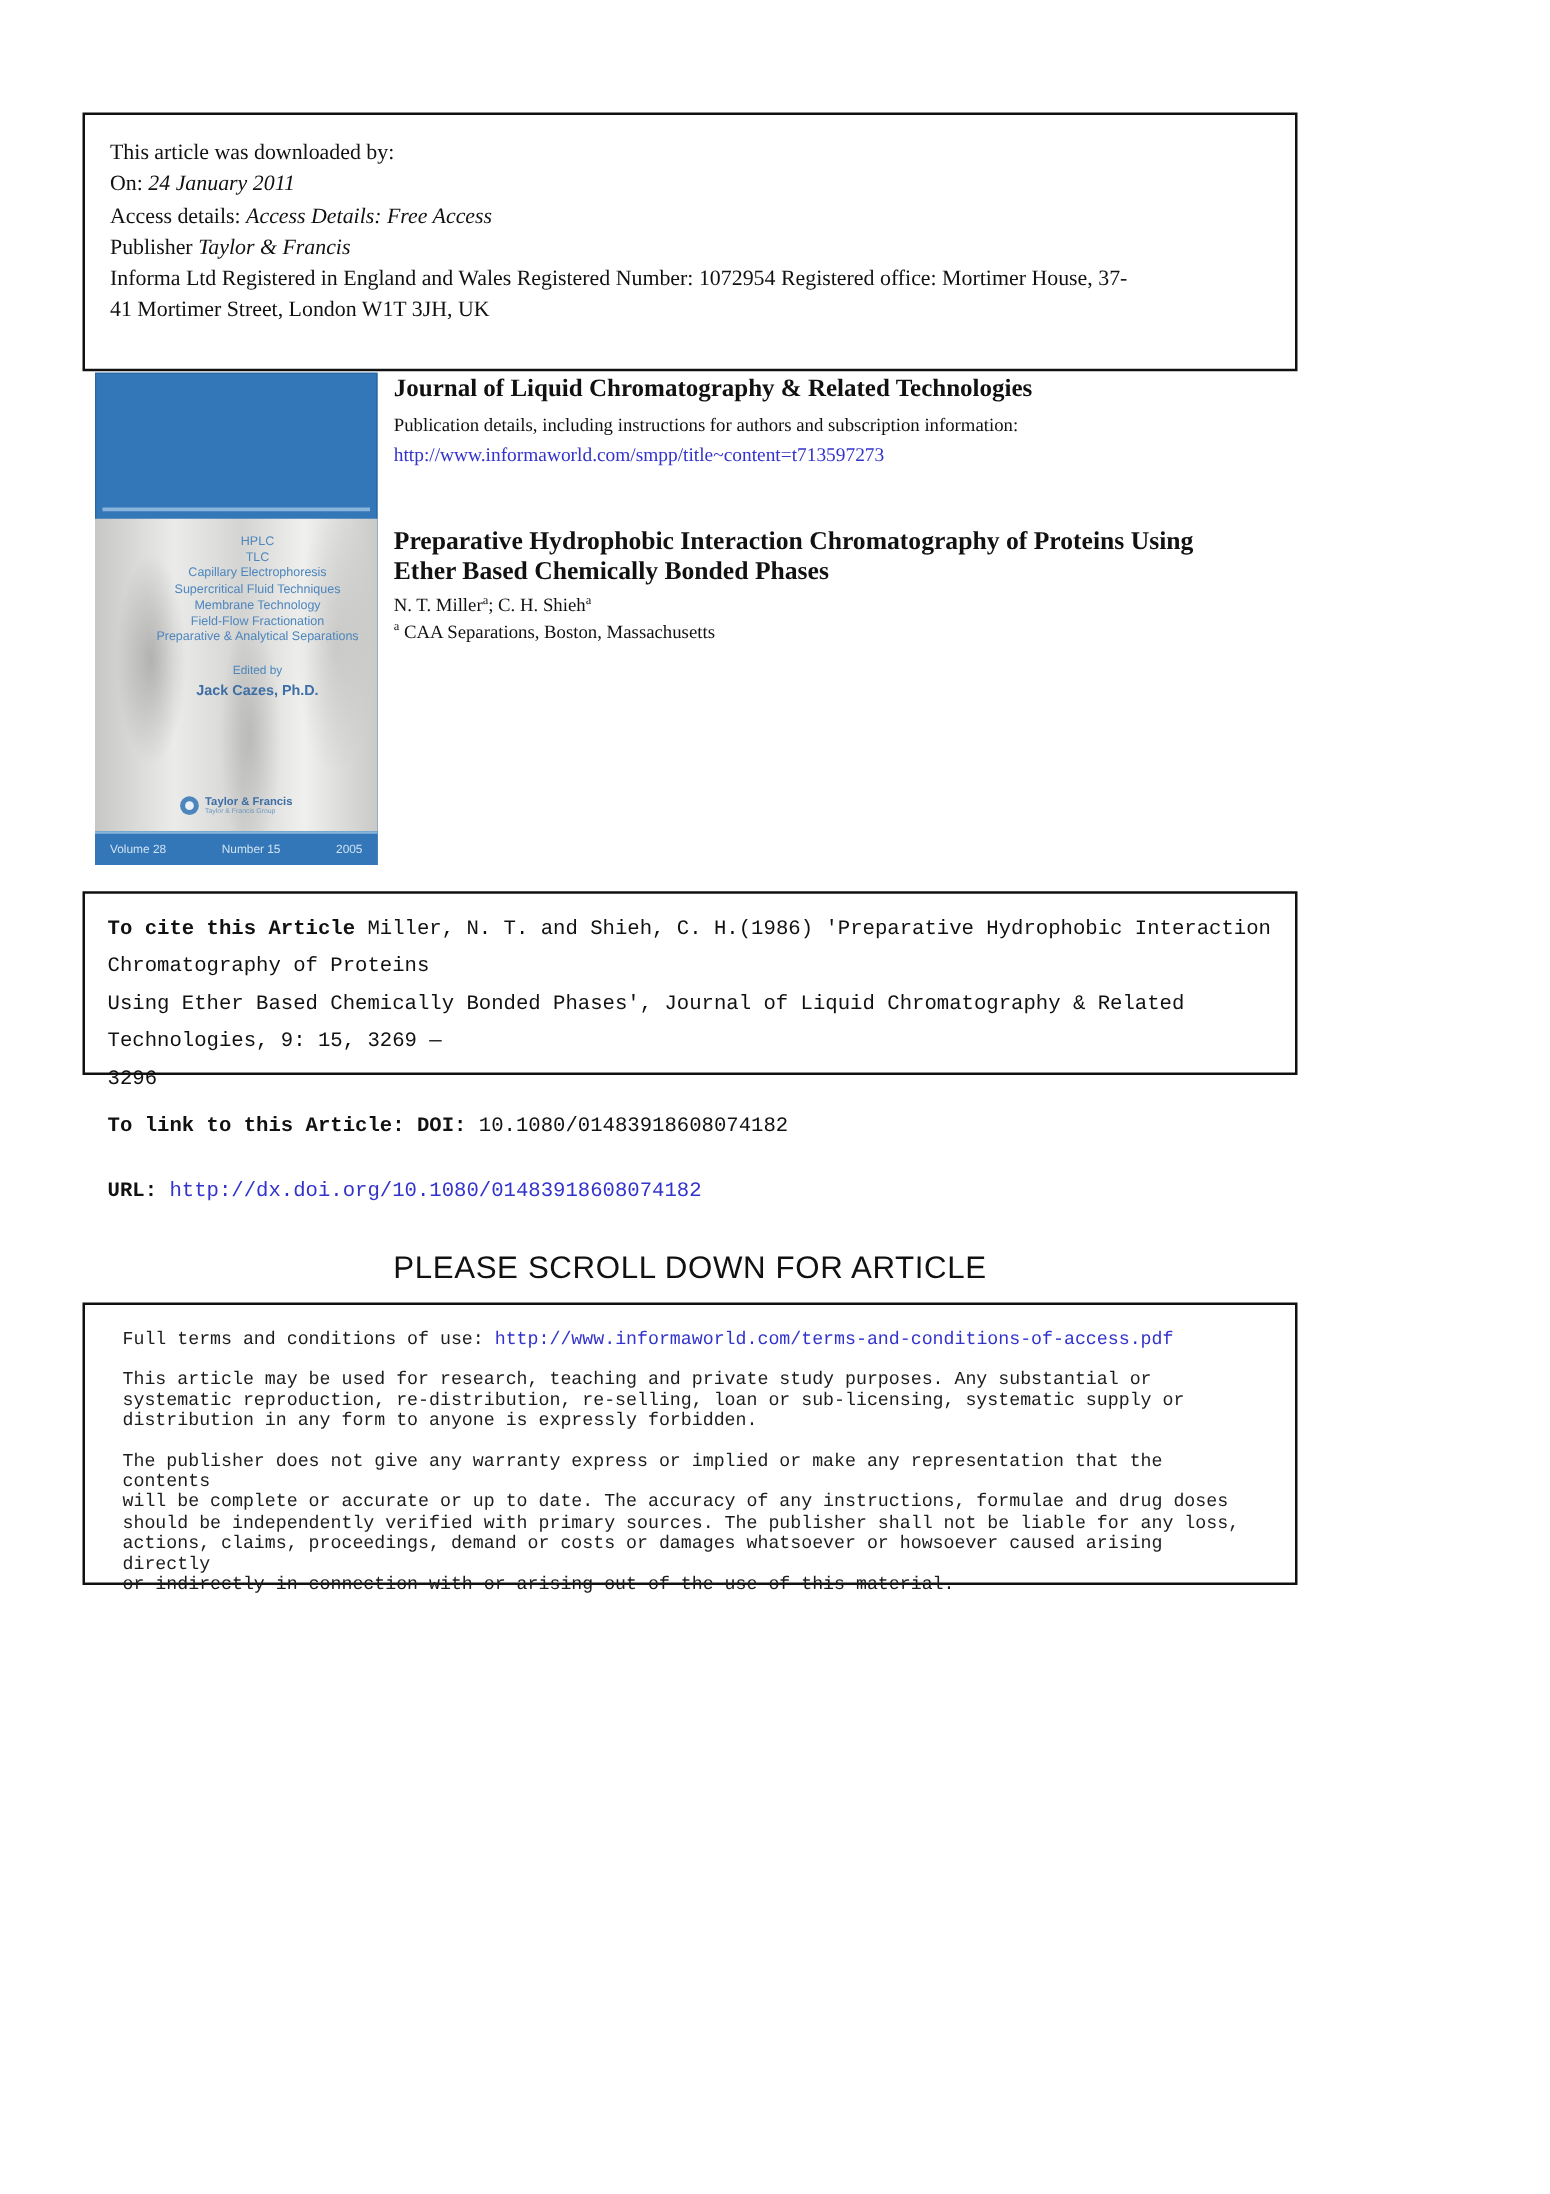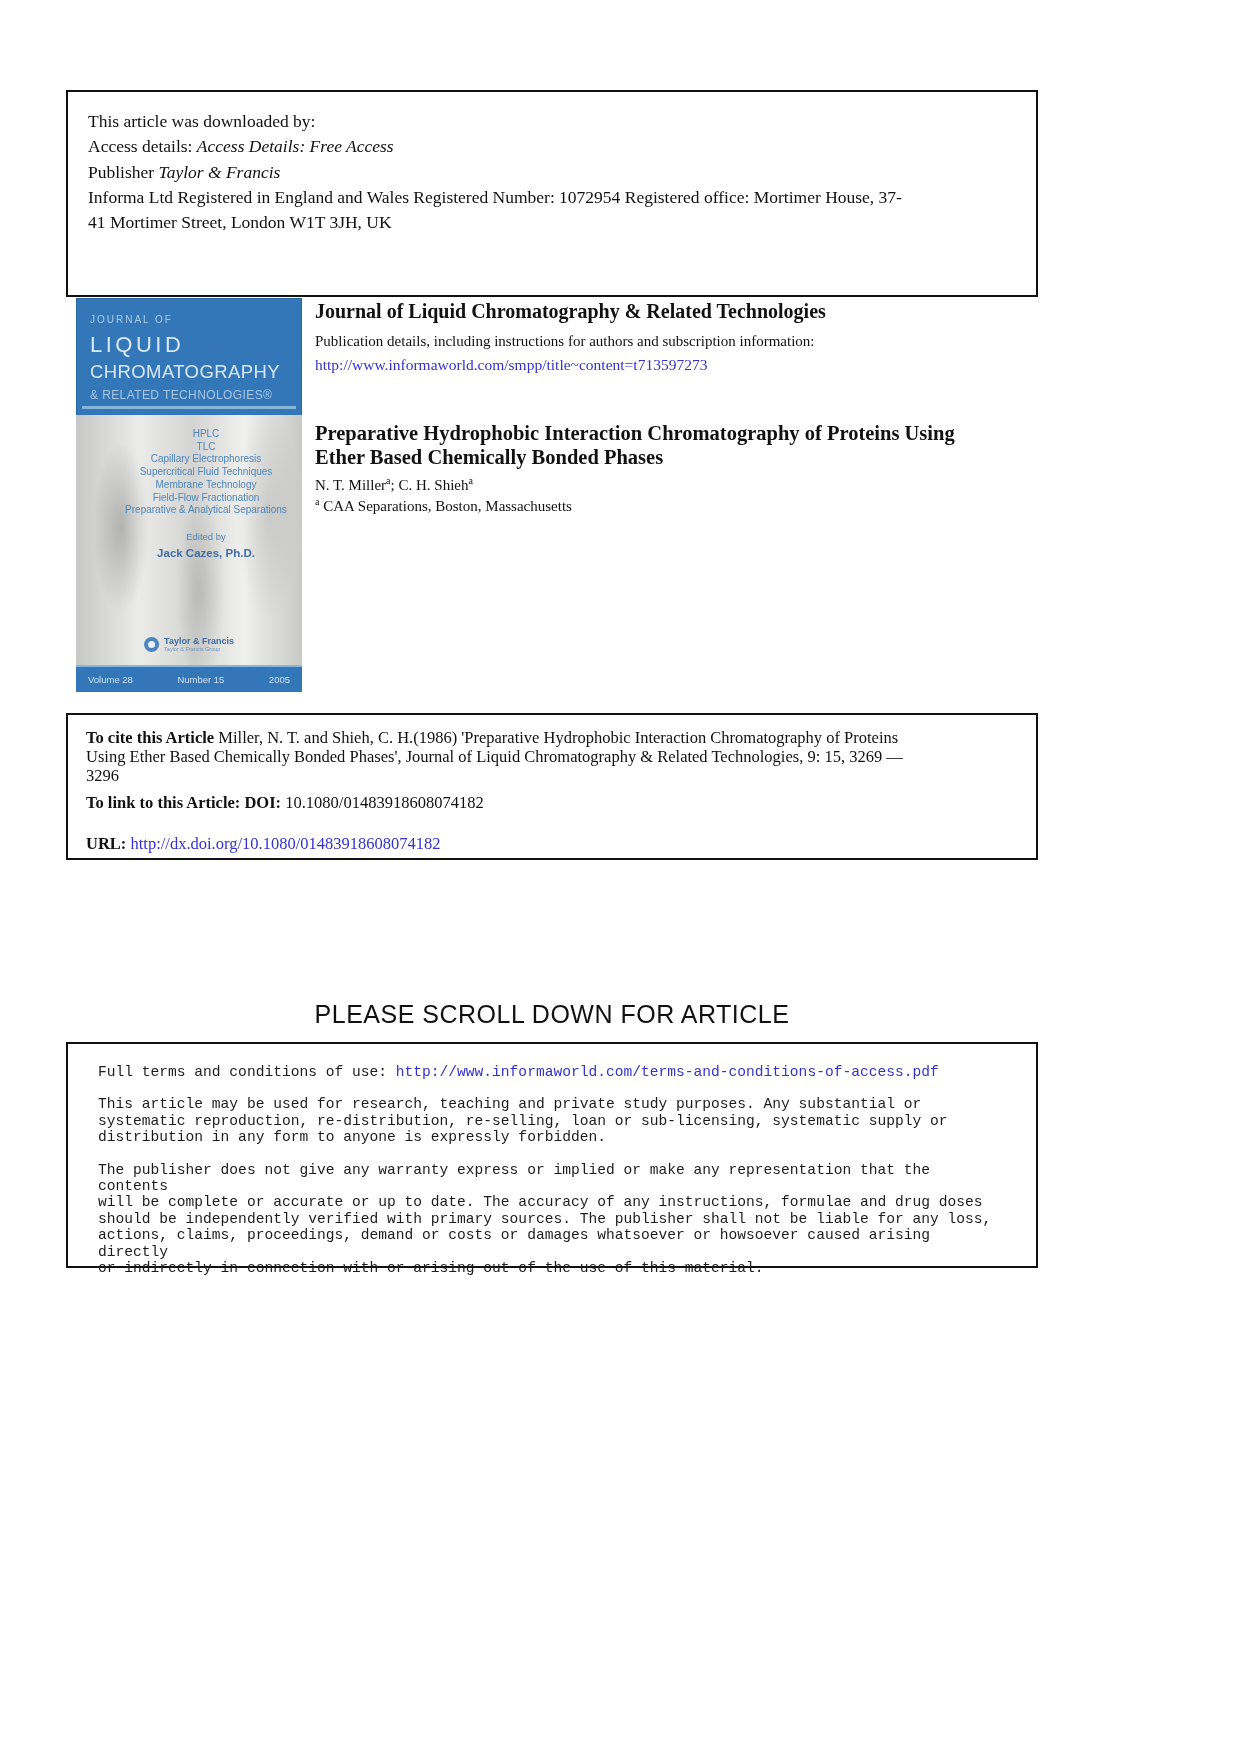--- a/index.html
+++ b/index.html
@@ -65,21 +65,21 @@
   
   .article-header { position:absolute; left:315px; top:421px; width:728px; }
   .article-title { font-size:20.5px; font-weight:bold; line-height:24px; }
   .article-authors { margin-top:8px; font-size:15px; }
   .article-affiliation { margin-top:4px; font-size:15px; }
   sup { font-size:10px; vertical-align:super; line-height:0; }
 
   
   .citation-box {
     position:absolute; left:66px; top:713px; width:972px; height:147px;
-    border:2px solid #111111; padding:13px 18px; font-size:16.5px; line-height:19px;
+    border:2px solid #111111; padding:13px 18px; font-size:16.5px; line-height:30px;font-family:Liberation Mono, monospace;
   }
   .citation-box b { font-weight:bold; }
   .cite-doi { margin-top:8px; }
   .cite-url { margin-top:22px; }
 
   
   .scroll-notice {
     position:absolute; left:66px; top:1000px; width:972px; text-align:center;
     font-family:"Liberation Sans", sans-serif; font-size:25px; color:#111111;
     letter-spacing:0.5px;
@@ -94,33 +94,28 @@
   }
   .terms-para { margin-top:16px; }
 </style>
 </head>
 <body>
 
 <div class="page">
 
   <div class="download-box">
     <div>This article was downloaded by:</div>
+    <div><span>On: </span><em>24 January 2011</em></div>
     <div><span>Access details: </span><em>Access Details: Free Access</em></div>
     <div><span>Publisher </span><em>Taylor &amp; Francis</em></div>
     <div class="preline">Informa Ltd Registered in England and Wales Registered Number: 1072954 Registered office: Mortimer House, 37-
 41 Mortimer Street, London W1T 3JH, UK</div>
   </div>
 
   <div class="cover">
-    <div class="cover-header">
-      <div class="c-journal-of">JOURNAL OF</div>
-      <div class="c-liquid">LIQUID</div>
-      <div class="c-chroma">CHROMATOGRAPHY</div>
-      <div class="c-related">&amp; RELATED TECHNOLOGIES®</div>
-    </div>
     <div class="cover-divider"></div>
     <div class="cover-body">
       <div class="cover-topics">
         <div>HPLC</div>
         <div>TLC</div>
         <div>Capillary Electrophoresis</div>
         <div>Supercritical Fluid Techniques</div>
         <div>Membrane Technology</div>
         <div>Field-Flow Fractionation</div>
         <div>Preparative &amp; Analytical Separations</div>

